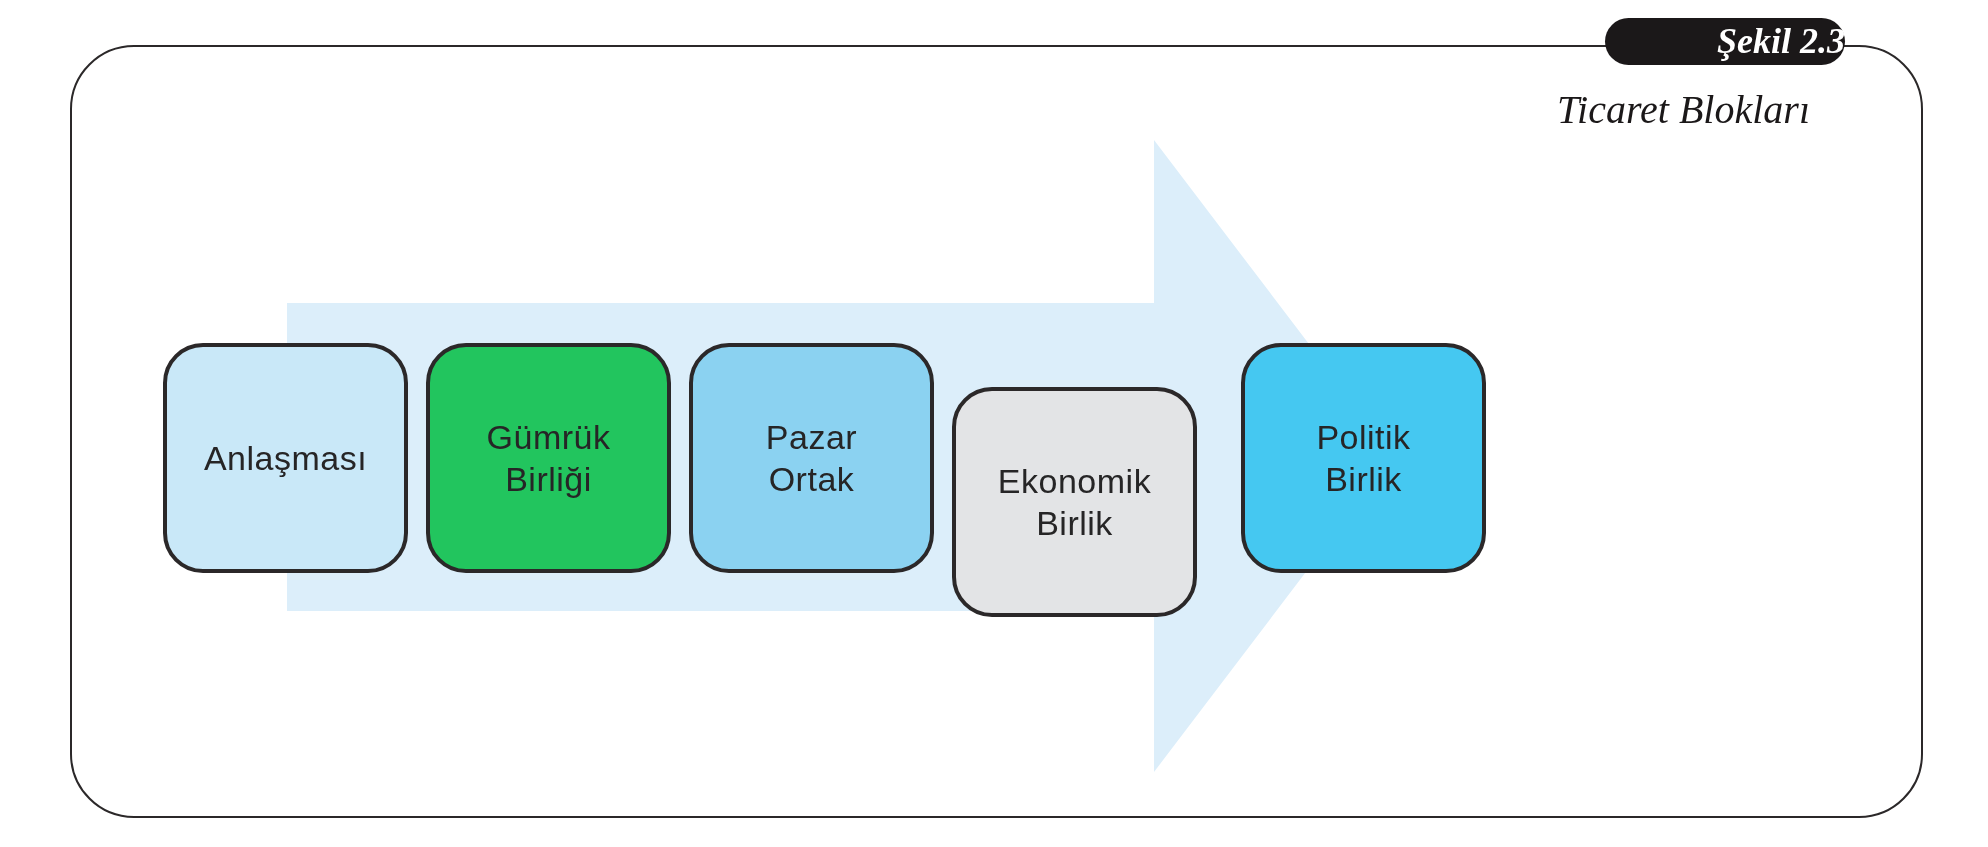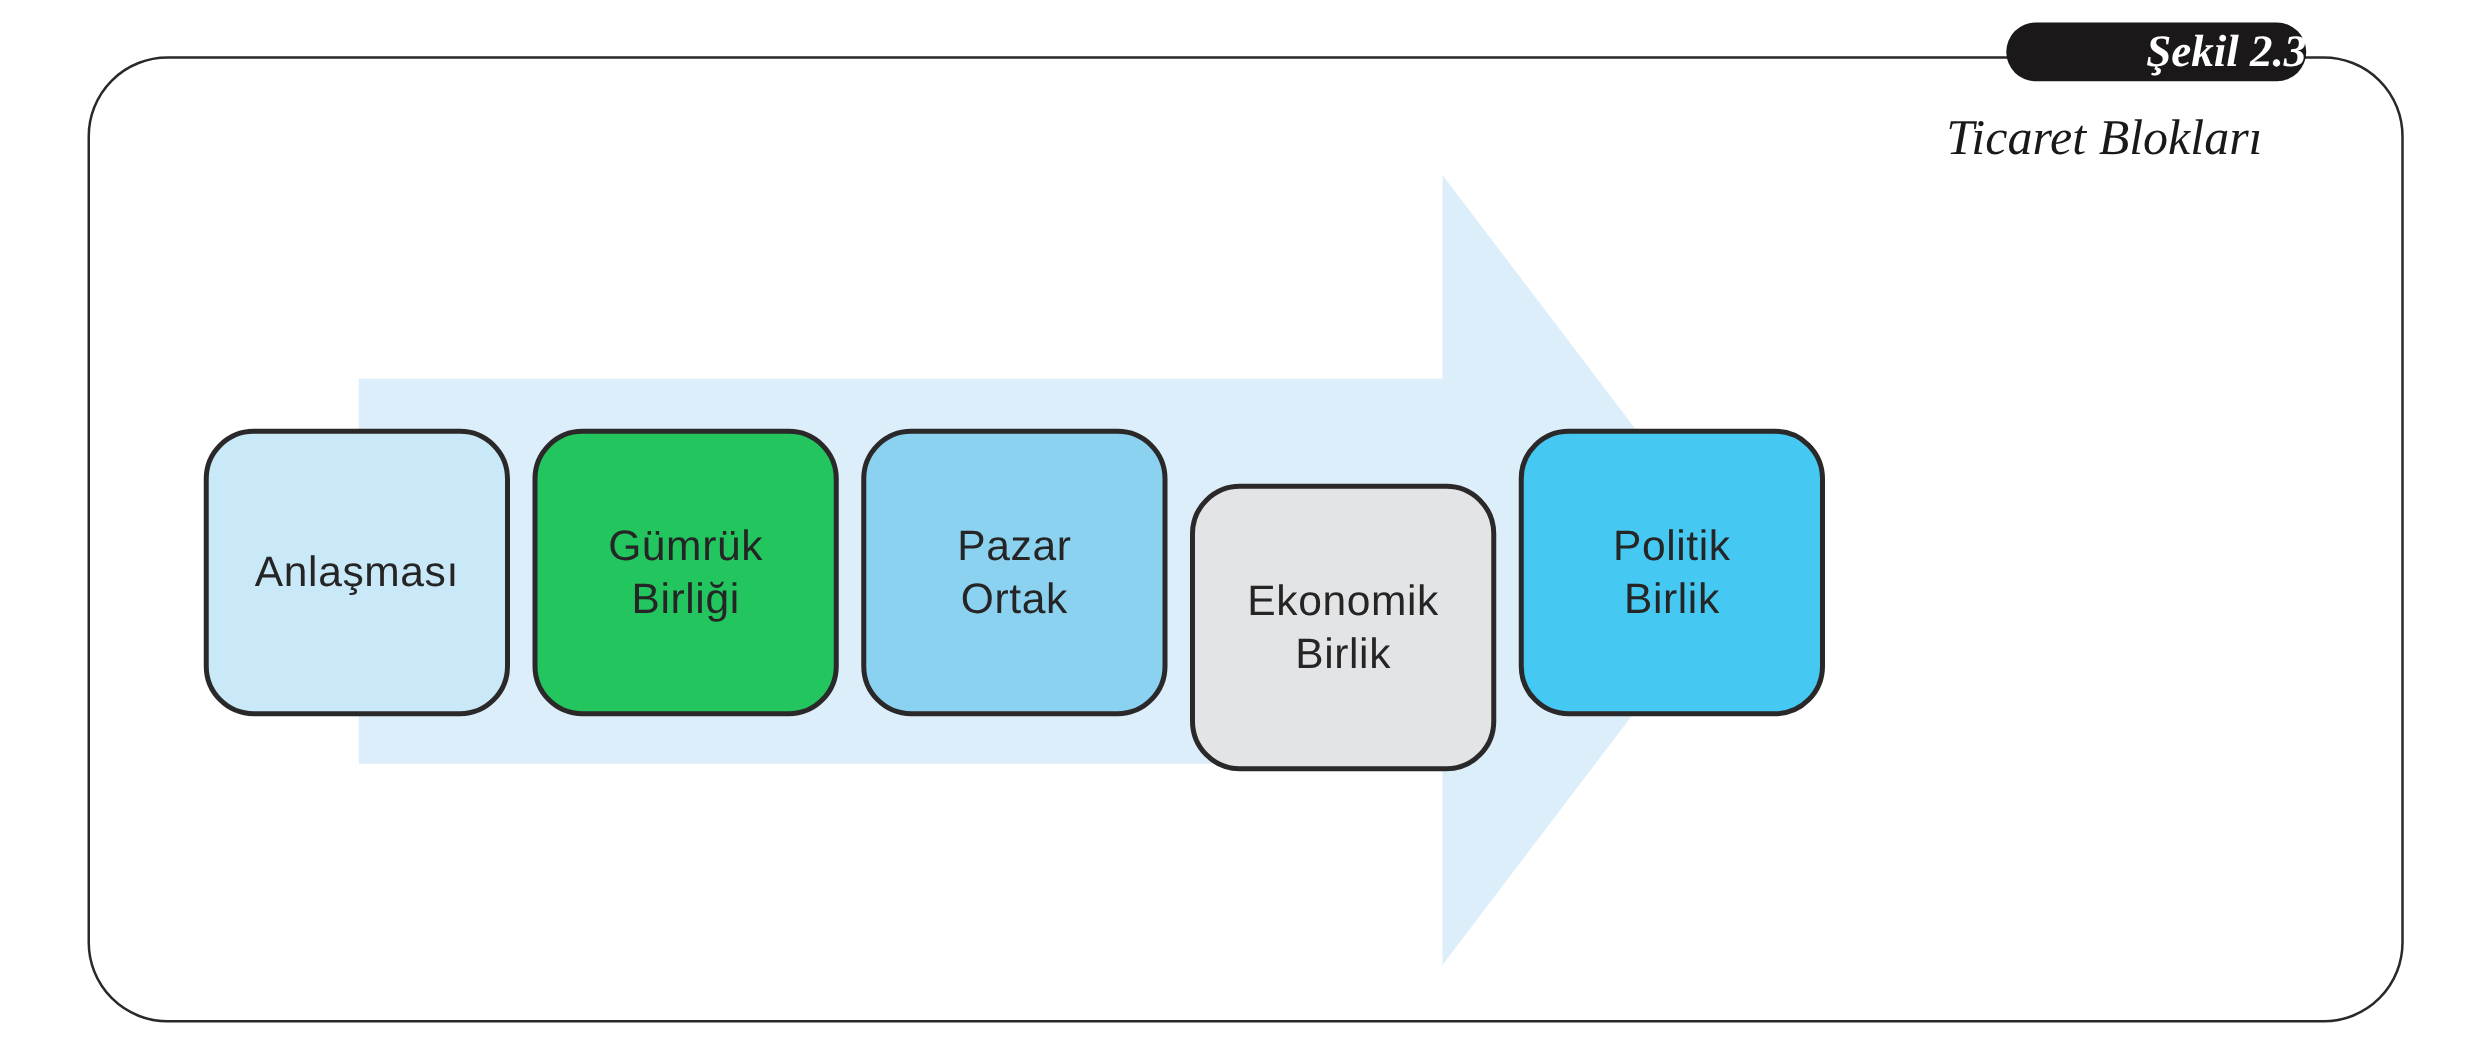--- a/index.html
+++ b/index.html
@@ -94,21 +94,21 @@
     line-height: 42px;
     color: #262526;
     letter-spacing: 0.5px;
   }
   .stage-label .line { display: block; }
 
   .stage-1 { left: 163px; }
   .stage-2 { left: 426px; }
   .stage-3 { left: 689px; }
   .stage-4 { left: 952px; }
-  .stage-5 { left: 1215px; align-items: center; }
+  .stage-5 { left: 1241px; align-items: center; }
 </style>
 </head>
 <body>
 
 <div class="figure-frame"></div>
 
 <svg class="arrow-layer" viewBox="0 0 1988 847" aria-hidden="true">
   <polygon points="287,303 1154,303 1154,140 1394,456 1154,772 1154,611 287,611" fill="#dceefa"></polygon>
 </svg>
 

